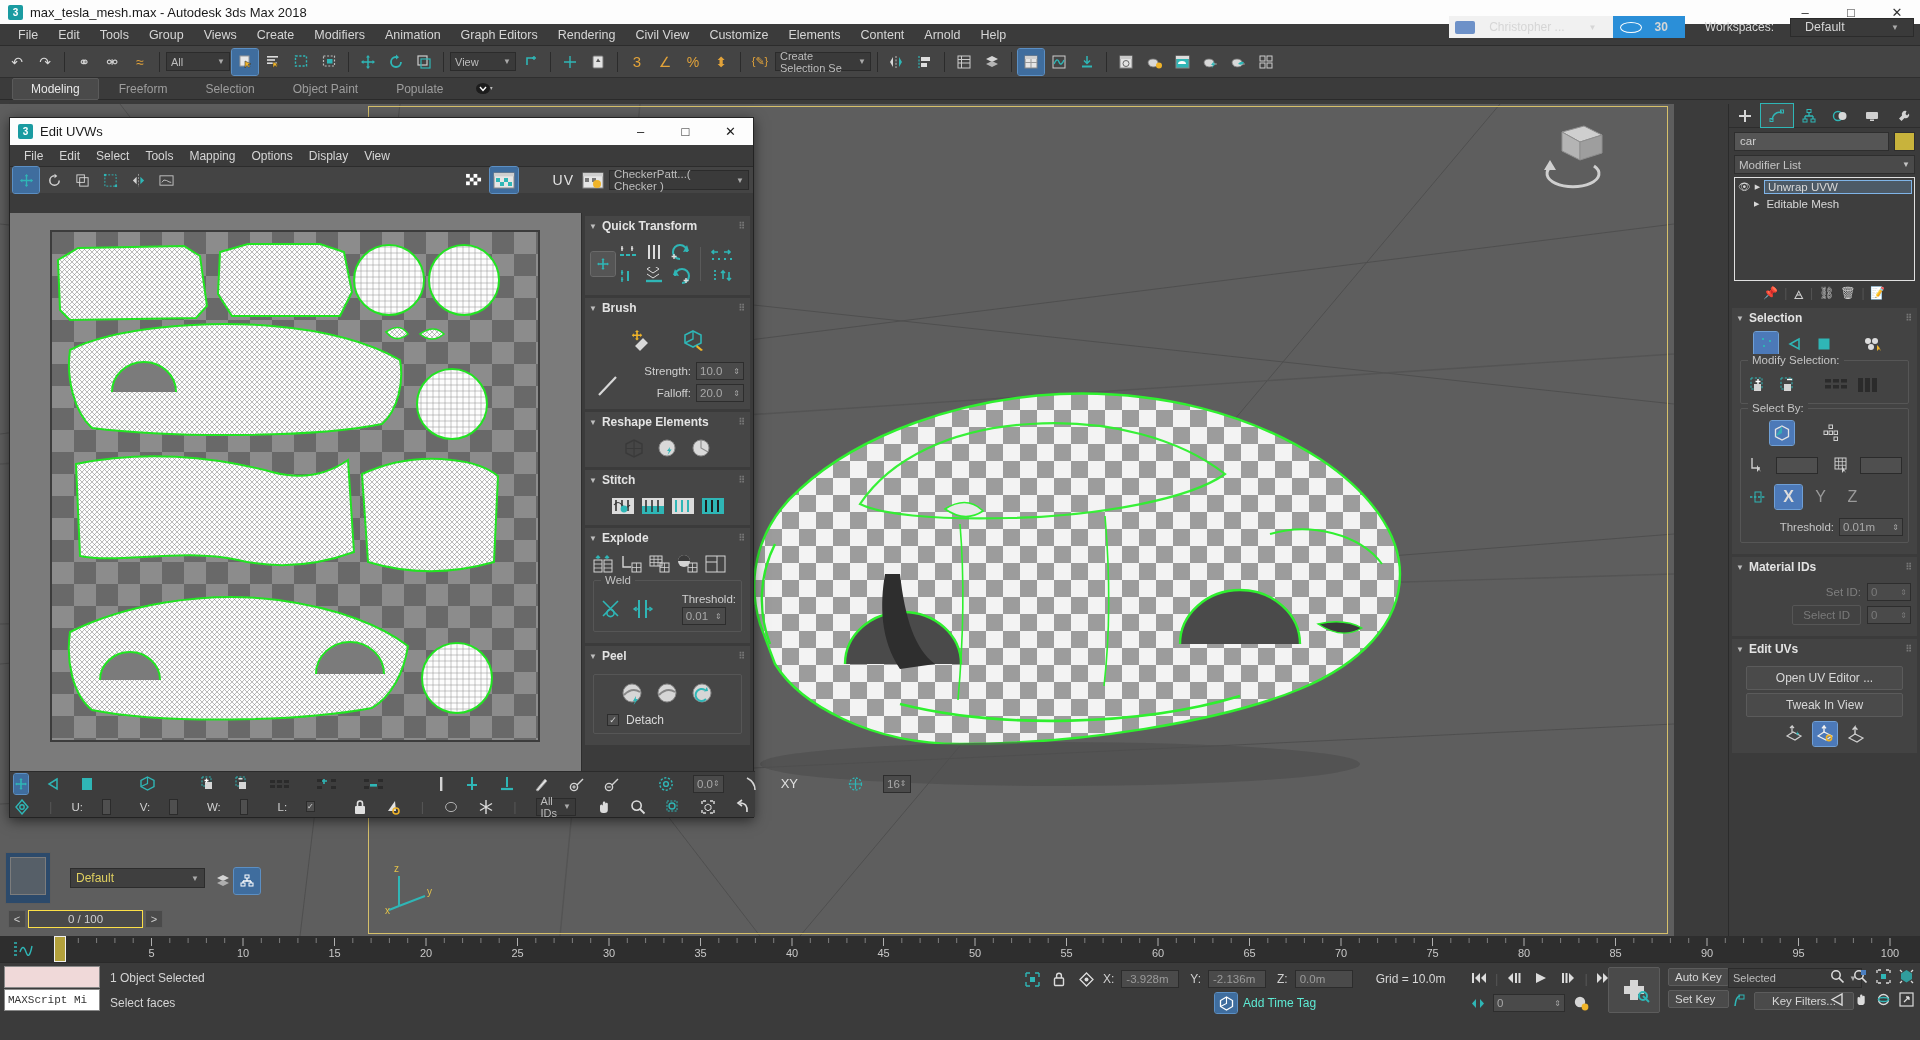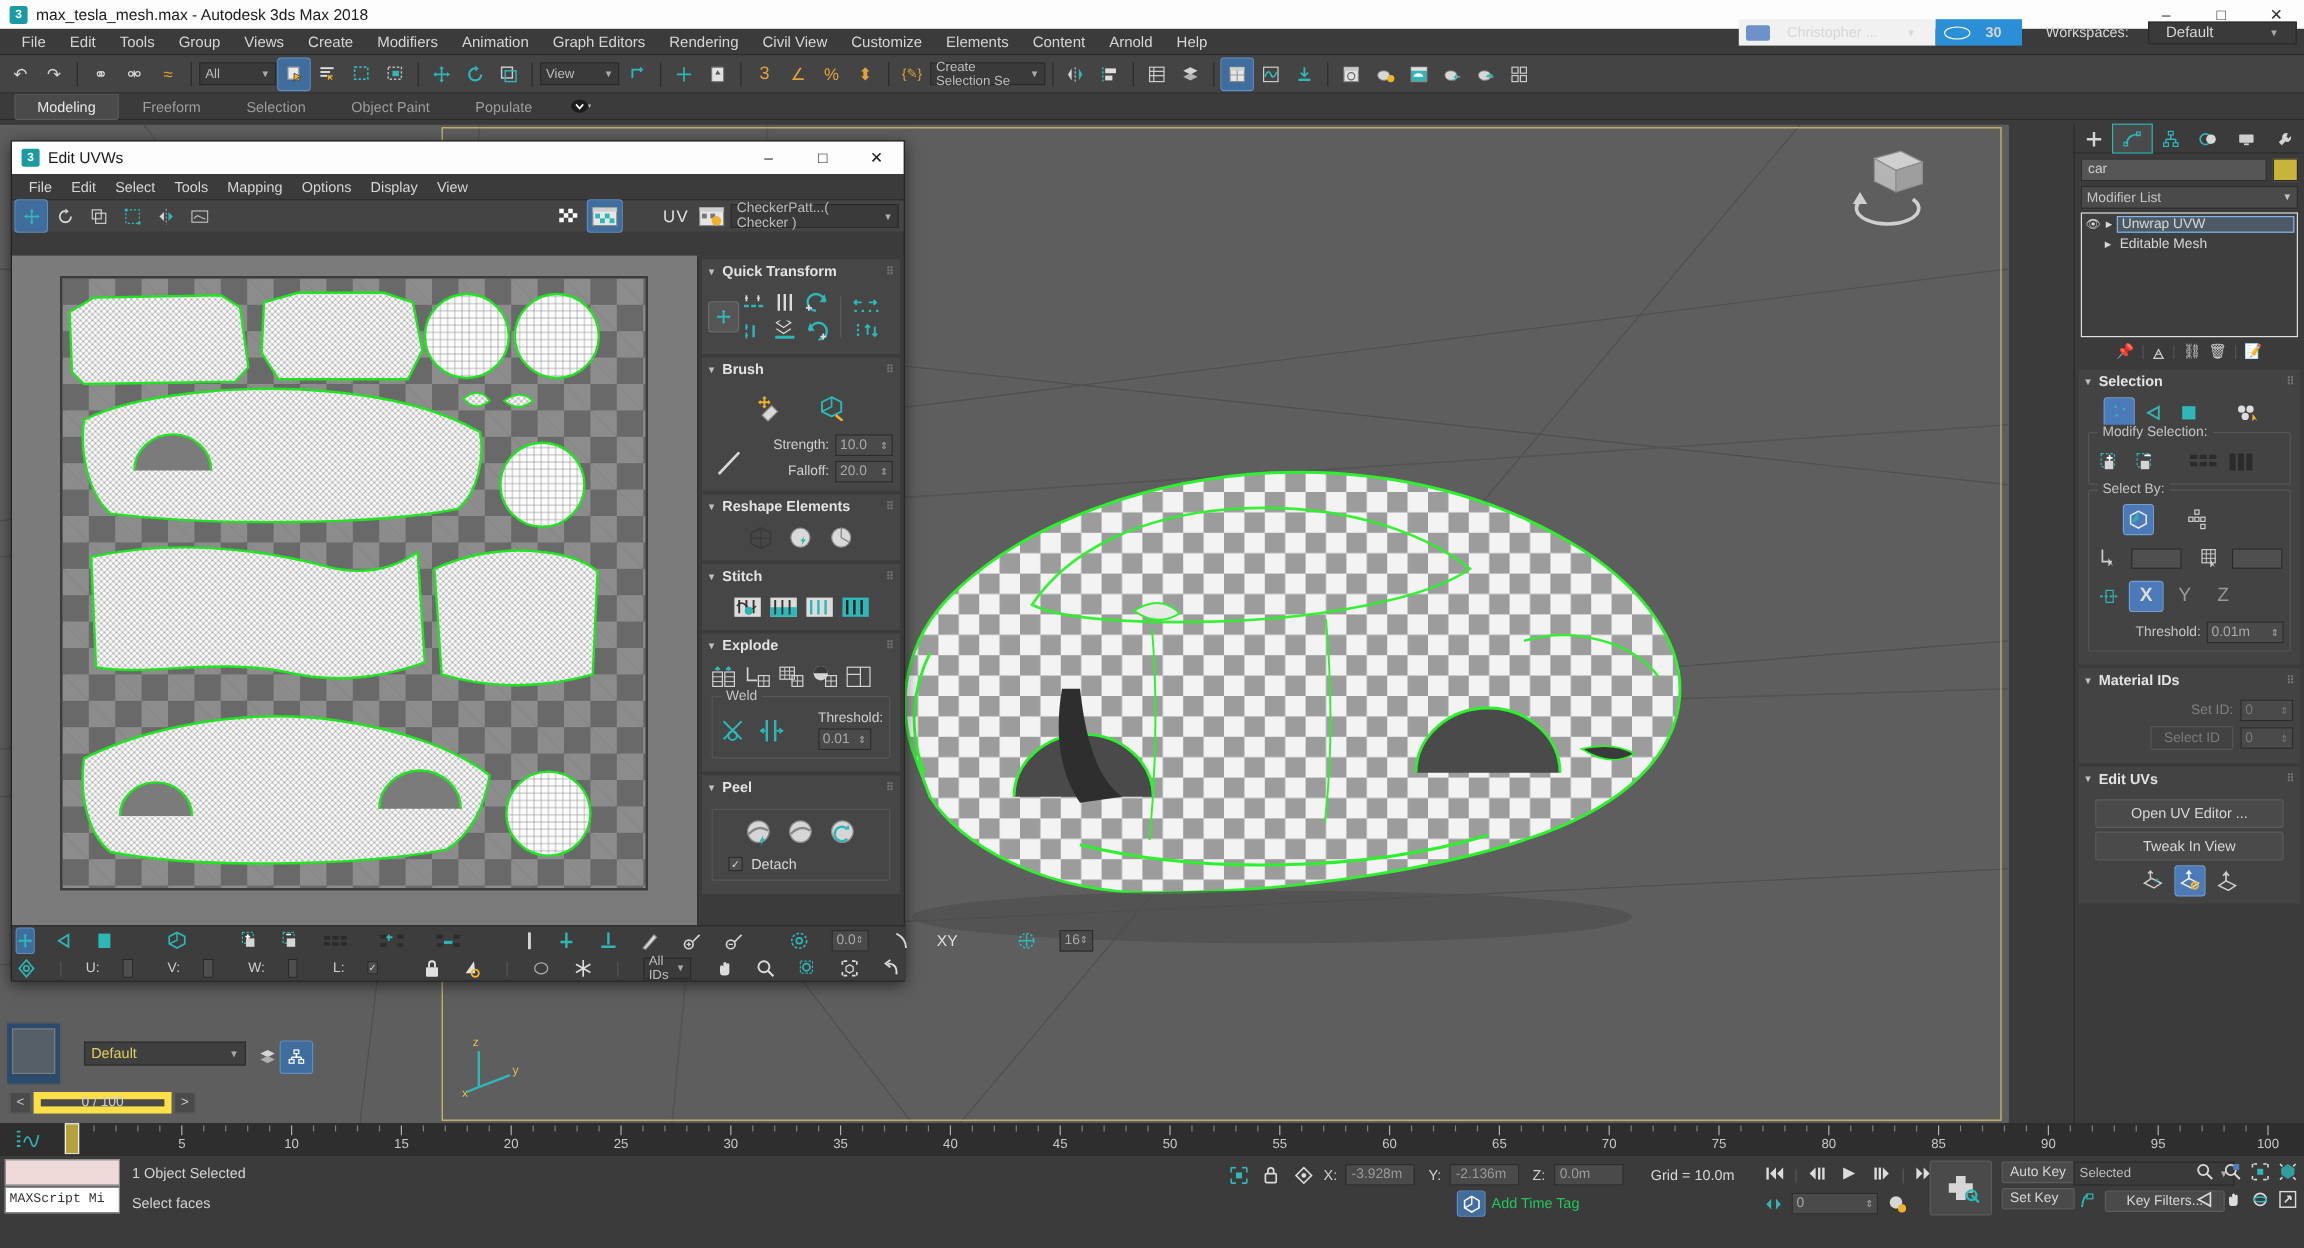--- a/index.html
+++ b/index.html
@@ -1397,21 +1397,21 @@
   <div class="tbtn on" style="position:absolute;left:234px;top:26px;">
     <svg width="16" height="16" viewBox="0 0 16 16">
         <path d="M8 5 v3 M4 8 h8 M4 8 v2 M12 8 v2" stroke="#fff" stroke-width="1.3"></path>
         <rect x="6" y="2" width="4" height="3" fill="none" stroke="#fff"></rect>
         <rect x="2" y="10" width="4" height="3" fill="none" stroke="#fff"></rect>
         <rect x="10" y="10" width="4" height="3" fill="none" stroke="#fff"></rect>
       </svg>
   </div>
   <div style="position:absolute;left:8px;top:68px;display:flex;align-items:center;gap:2px;">
     <div style="width:18px;height:18px;background:#4a4a4a;border:1px solid #5c5c5c;display:flex;align-items:center;justify-content:center;font-size:11px;color:#d0d0d0;">&lt;</div>
-    <div style="width:115px;height:18px;background:#4a4a4a;border:6px solid #fde047;display:flex;align-items:center;justify-content:center;font-size:11.5px;color:#d0d0d0;">0 / 100</div>
+    <div style="width:115px;height:18px;background:#4a4a4a;border:1px solid #fde047;display:flex;align-items:center;justify-content:center;font-size:11.5px;color:#d0d0d0;">0 / 100</div>
     <div style="width:18px;height:18px;background:#4a4a4a;border:1px solid #5c5c5c;display:flex;align-items:center;justify-content:center;font-size:11px;color:#d0d0d0;">&gt;</div>
   </div>
 </div>
 
 <div class="ruler">
   <svg width="1920" height="26">
     <rect width="1920" height="26" fill="#2e2e2e"></rect>
     <g stroke="#9a9a9a" stroke-width="1">
       
     </g>
@@ -1583,21 +1583,21 @@
     <span style="font-size:12px;color:#d8d8d8;margin-left:16px;">Grid = 10.0m</span>
   </div>
 
   <div style="position:absolute;left:1215px;top:30px;display:flex;align-items:center;gap:6px;">
     <div class="tbtn on" style="width:22px;height:20px;">
       <svg width="15" height="15" viewBox="0 0 15 15">
           <path d="M7.5 1 L13.5 4.5 V10.5 L7.5 14 L1.5 10.5 V4.5 Z" fill="none" stroke="#fff" stroke-width="1.3"></path>
           <path d="M7.5 1 L7.5 7.5 L1.5 10.5" fill="none" stroke="#fff" stroke-width="1.1"></path>
         </svg>
     </div>
-    <span style="font-size:12px;color:#22c55e;">Add Time Tag</span>
+    <span style="font-size:12px;color:#5eead4;">Add Time Tag</span>
   </div>
 
   <div style="position:absolute;left:1468px;top:5px;display:flex;align-items:center;gap:5px;">
     <div class="tbtn" style="width:22px;height:20px;">
       <svg width="16" height="14" viewBox="0 0 16 14">
           <rect x="1" y="2" width="2" height="10" fill="#dcdcdc"></rect>
           <path d="M9 2 L4 7 L9 12Z" fill="#dcdcdc"></path>
           <path d="M15 2 L10 7 L15 12Z" fill="#dcdcdc"></path>
         </svg>
     </div>

